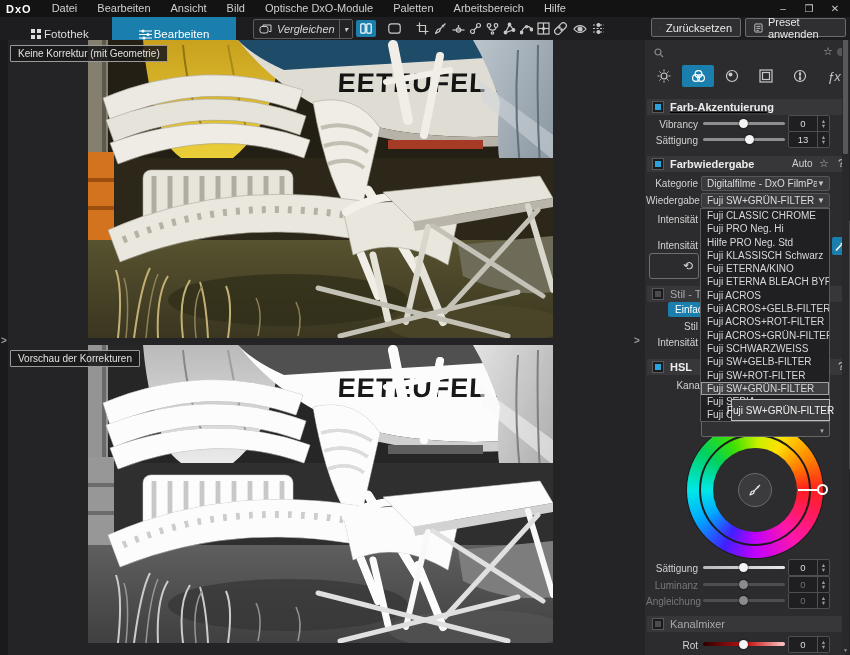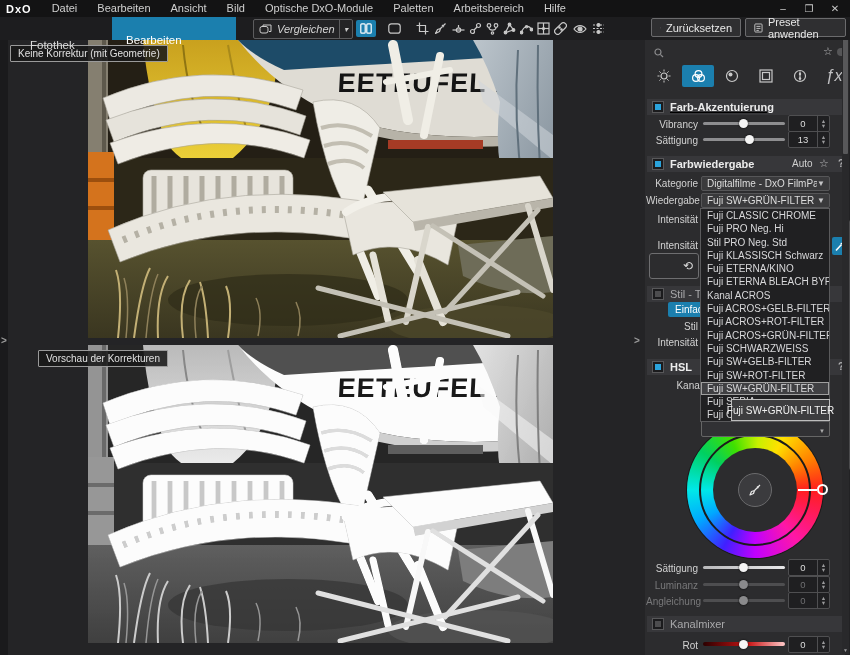--- a/index.html
+++ b/index.html
@@ -7,21 +7,21 @@
        font-family:"Liberation Sans",sans-serif;-webkit-font-smoothing:antialiased;}
   .abs{position:absolute;}
   
   #menubar{left:0;top:0;width:850px;height:17px;background:#131314;display:flex;align-items:center;z-index:30;}
   #logo{color:#fff;font-weight:bold;font-size:11px;letter-spacing:1px;margin:0 10px 0 6px;}
   .mitem{color:#cfcfcf;font-size:11px;padding:0 10px;line-height:17px;cursor:default;}
   #winctl{margin-left:auto;display:flex;gap:4px;margin-right:4px;}
   .wbtn{color:#c8c8c8;font-size:10px;width:22px;text-align:center;line-height:16px;}
   
   #tabbar{left:0;top:17px;width:850px;height:23px;background:#1d1d1f;z-index:25;}
-  .tab{position:absolute;top:0;height:23px;display:flex;align-items:flex-start;gap:22px;color:#dcdcdc;font-size:11.5px;padding:0 14px;flex-direction:column;}
+  .tab{position:absolute;top:0;height:23px;display:flex;align-items:flex-end;gap:2px;color:#dcdcdc;font-size:11.5px;padding:0 14px;}
   .tab.active{background:#1b7fae;color:#fff;}
   .toolbtn{position:absolute;top:2px;height:18px;border:1px solid #5c5c5e;border-radius:2px;display:flex;align-items:center;color:#d5d5d5;font-size:11px;background:#232325;}
   .ticon{position:absolute;top:3px;width:18px;height:17px;display:flex;align-items:center;justify-content:center;}
   .ticon svg{stroke:#c9c9c9;fill:none;stroke-width:1.2;}
   .ticon.activeblue{background:#1b7fae;border-radius:2px;}
   .abtn{position:absolute;top:1px;height:19px;background:#2f2f31;border:1px solid #6b6b6d;border-radius:2px;
         display:flex;align-items:center;gap:5px;color:#e8e8e8;font-size:11px;padding:0 8px;box-sizing:border-box;}
   
   #leftstrip{left:0;top:40px;width:8px;height:615px;background:#1a1a1c;}
   .chev{color:#9a9a9a;font-size:10px;font-weight:bold;line-height:10px;}
@@ -469,21 +469,21 @@
       </g>
       <g stroke="#8f815a" stroke-width="1.5" fill="none">
         <path d="M38,298 Q42,256 36,238"></path>
             <path d="M58,298 Q62,252 70,234"></path>
             <path d="M108,298 Q104,262 114,246"></path>
         <path d="M170,296 Q175,272 168,258"></path>
             <path d="M210,296 Q215,276 208,262"></path>
       </g>
     </svg></div>
   </div>
-  <div class="abs imglabel" style="left:10px;top:350px;margin-left:28px;">Vorschau der Korrekturen</div>
+  <div class="abs imglabel" style="left:10px;top:350px;">Vorschau der Korrekturen</div>
 
   <div id="rpanel" class="abs"></div>
 
   <svg class="abs" style="left:654px;top:48px;z-index:2;" width="10" height="10" viewBox="0 0 10 10">
       <circle cx="4" cy="4" r="3" stroke="#8b8b8d" fill="none" stroke-width="1.2"></circle>
       <line x1="6.3" y1="6.3" x2="9" y2="9" stroke="#8b8b8d" stroke-width="1.2"></line>
     </svg>
   <span class="star" style="left:823px;top:45px;">☆</span>
   <div id="toggle">
       <i></i>
@@ -524,21 +524,21 @@
       </svg>
     </div>
   <div class="paneltab" style="left:784px;">
       <svg width="14" height="14" viewBox="0 0 14 14">
         <circle cx="7" cy="7" r="5.5"></circle>
         <line x1="7" y1="2.5" x2="7" y2="11.5"></line>
         <circle cx="7" cy="5" r="1.2" fill="#c9c9c9" stroke="none"></circle>
         <circle cx="7" cy="9.5" r="1.2" fill="#c9c9c9" stroke="none"></circle>
       </svg>
     </div>
-  <div class="paneltab" style="left:818px;font-style:italic;font-size:16px;">
+  <div class="paneltab" style="left:818px;font-style:italic;font-size:13px;">
       <span>ƒx</span>
     </div>
 
   <div class="sect" style="top:99px;text-decoration:underline;">
     <span class="cb">
         <i></i>
       </span>
     <span class="title">Farb-Akzentuierung</span>
   </div>
   <span class="star" style="left:819px;top:100px;">☆</span>
@@ -695,25 +695,25 @@
       <span class="val">0</span>
       <span class="spin">
         <i>▲</i>
         <i>▼</i>
       </span>
     </div>
 
   <div id="ddlist">
       <div class="dd-item">Fuji CLASSIC CHROME</div>
       <div class="dd-item">Fuji PRO Neg. Hi</div>
-      <div class="dd-item">Stil PRO Neg. Std</div>
+      <div class="dd-item">Hilfe PRO Neg. Std</div>
       <div class="dd-item">Fuji KLASSISCH Schwarz</div>
       <div class="dd-item">Fuji ETERNA/KINO</div>
       <div class="dd-item">Fuji ETERNA BLEACH BYPASS</div>
-      <div class="dd-item">Kanal ACROS</div>
+      <div class="dd-item">Fuji ACROS</div>
       <div class="dd-item">Fuji ACROS+GELB-FILTER</div>
       <div class="dd-item">Fuji ACROS+ROT-FILTER</div>
       <div class="dd-item">Fuji ACROS+GRÜN-FILTER</div>
       <div class="dd-item">Fuji SCHWARZWEISS</div>
       <div class="dd-item">Fuji SW+GELB-FILTER</div>
       <div class="dd-item">Fuji SW+ROT-FILTER</div>
       <div class="dd-item sel">Fuji SW+GRÜN-FILTER</div>
       <div class="dd-item">Fuji SEPIA</div>
       <div class="dd-item">Fuji CLASSIC CHROME</div>
     </div>

